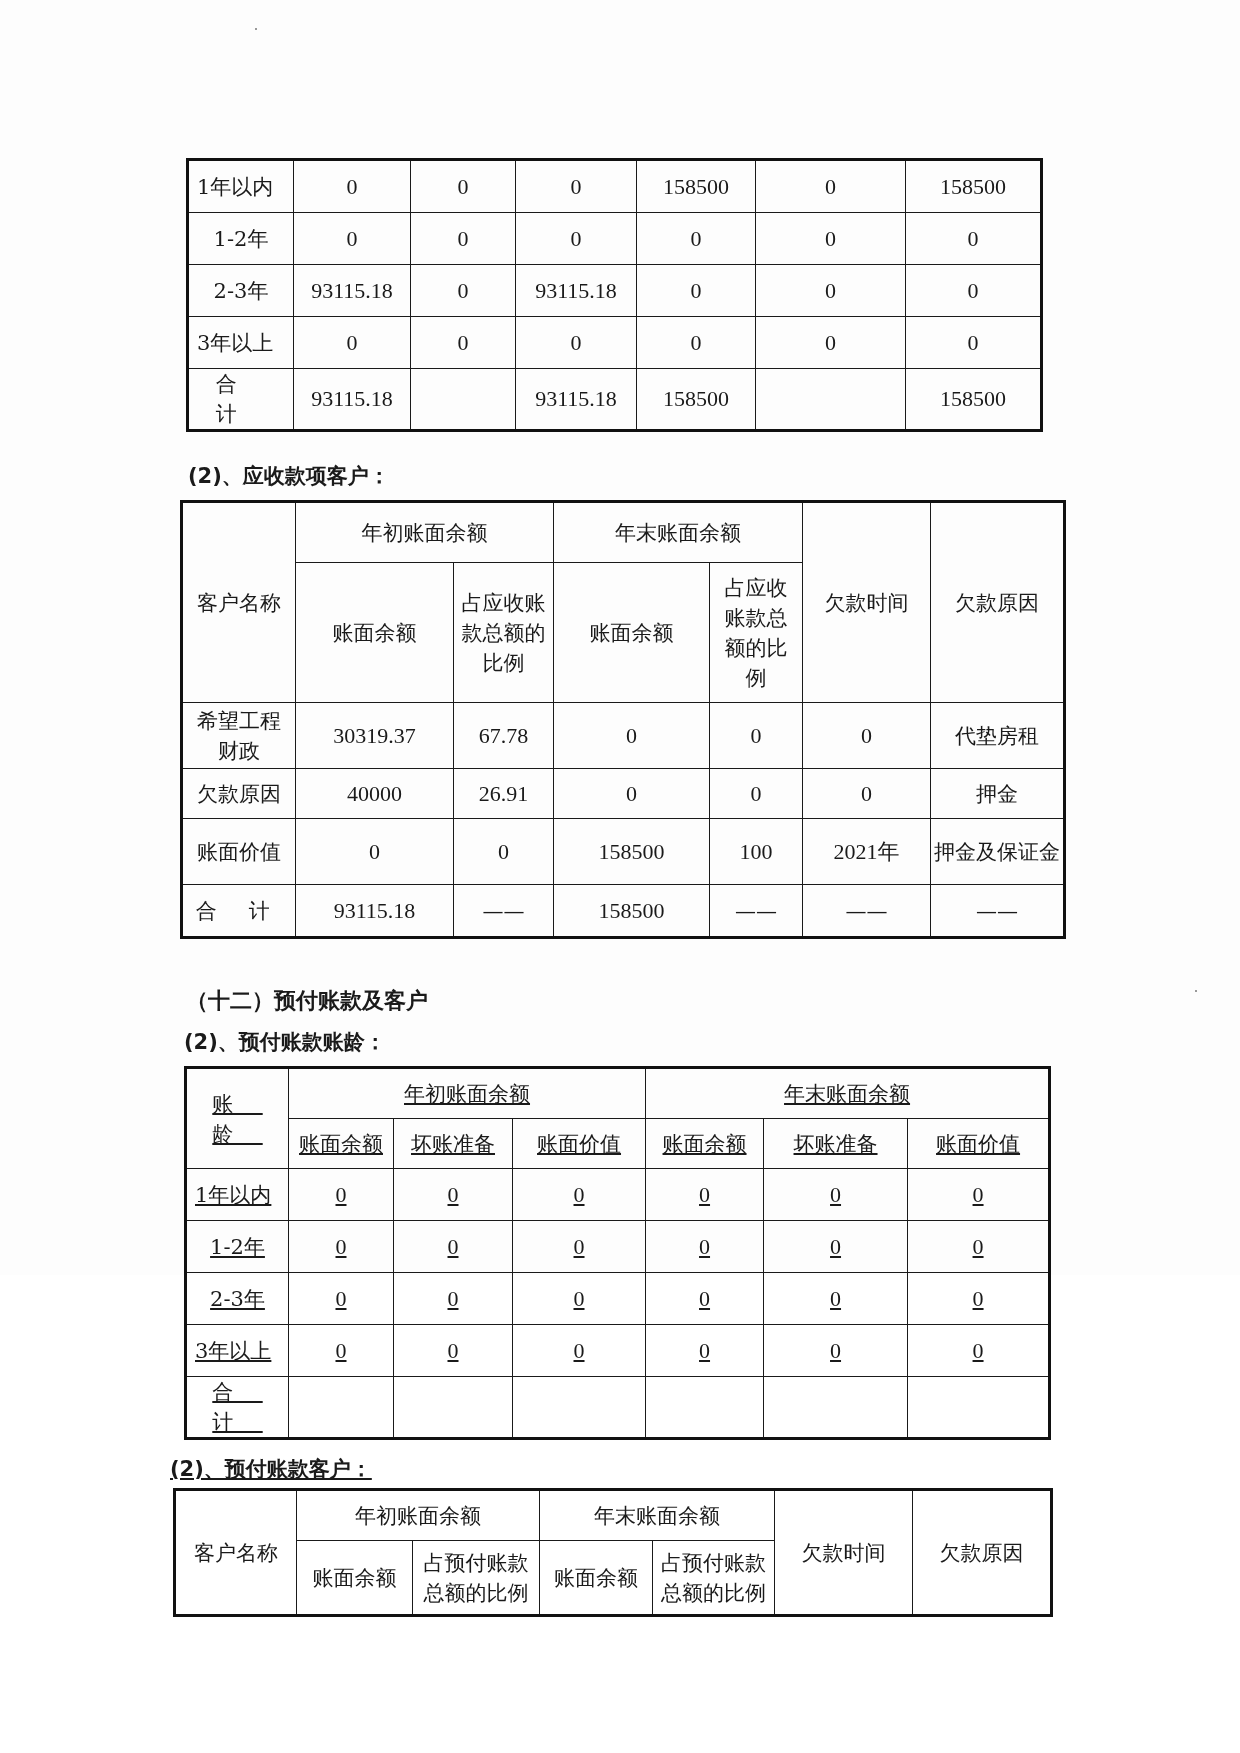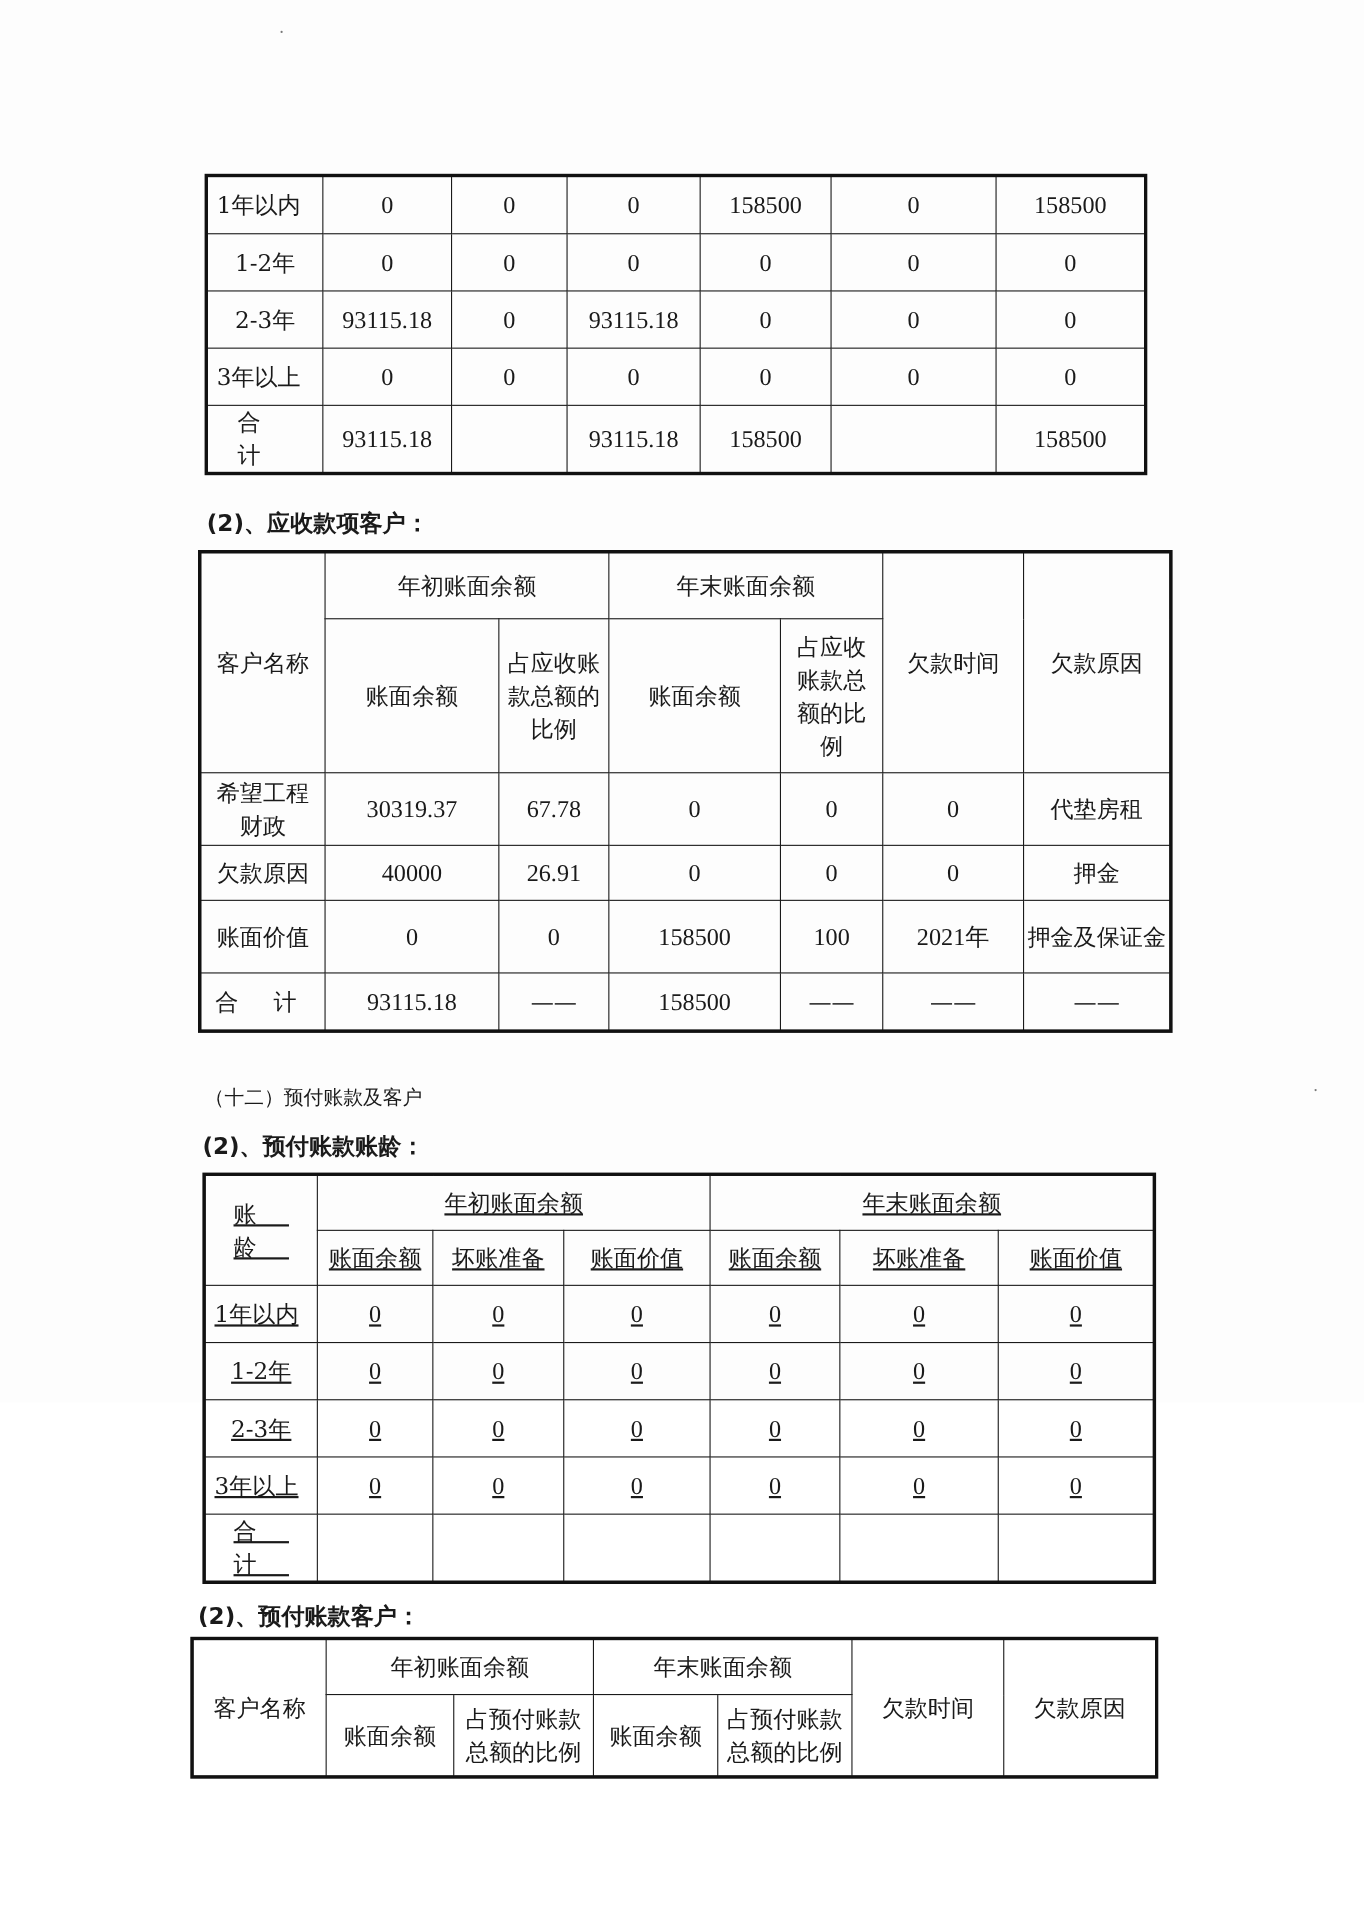--- a/index.html
+++ b/index.html
@@ -7,21 +7,21 @@
          font-family: "DejaVu Serif", "Liberation Serif", serif; color:#1a1a1a; }
   .page { position:absolute; left:0; top:0; width:1240px; height:1275px; background:#fdfdfd; }
   .speck { position:absolute; width:2px; height:2px; background:#777; border-radius:1px; }
   table { position:absolute; border-collapse:collapse; table-layout:fixed; }
   td { border:1.5px solid #1a1a1a; text-align:center; vertical-align:middle; padding:0 2px;
        font-size:21px; line-height:30px; font-family:"DejaVu Serif","Liberation Serif",serif; }
   td.num { font-family:"Liberation Serif","DejaVu Serif",serif; font-size:22px; }
   table.outer { outline:3px solid #111; outline-offset:-1px; }
   .heading { position:absolute; font-size:21px; font-weight:bold; white-space:nowrap;
              font-family:"DejaVu Sans","Liberation Sans",sans-serif; }
-  .heading.sec { font-weight:normal; font-size:18px; }
+  .heading.sec { font-weight:bold; font-size:22px; }
   .spaced { letter-spacing:0.6em; }
   .wide { letter-spacing:1.4em; }
   .lbl { text-align:left; padding-left:8px; }
 </style>
 </head>
 <body>
 
 <div class="page">
 
   <span class="speck" style="left:255px;top:28px;"></span>
@@ -219,21 +219,21 @@
         <td class="num"></td>
         <td class="num"></td>
         <td class="num"></td>
         <td class="num"></td>
         <td class="num"></td>
         <td class="num"></td>
       </tr>
     </tbody>
   </table>
 
-  <div class="heading" style="left:180px;top:1455px;">(2)、预付账款客户：</div>
+  <div class="heading" style="left:170px;top:1455px;text-decoration:underline;">(2)、预付账款客户：</div>
 
   <table class="outer" style="left:175px;top:1490px;width:875px;">
     <colgroup>
       <col style="width:121px">
         <col style="width:116px">
         <col style="width:127px">
       <col style="width:113px">
         <col style="width:122px">
         <col style="width:138px">
         <col style="width:138px">

